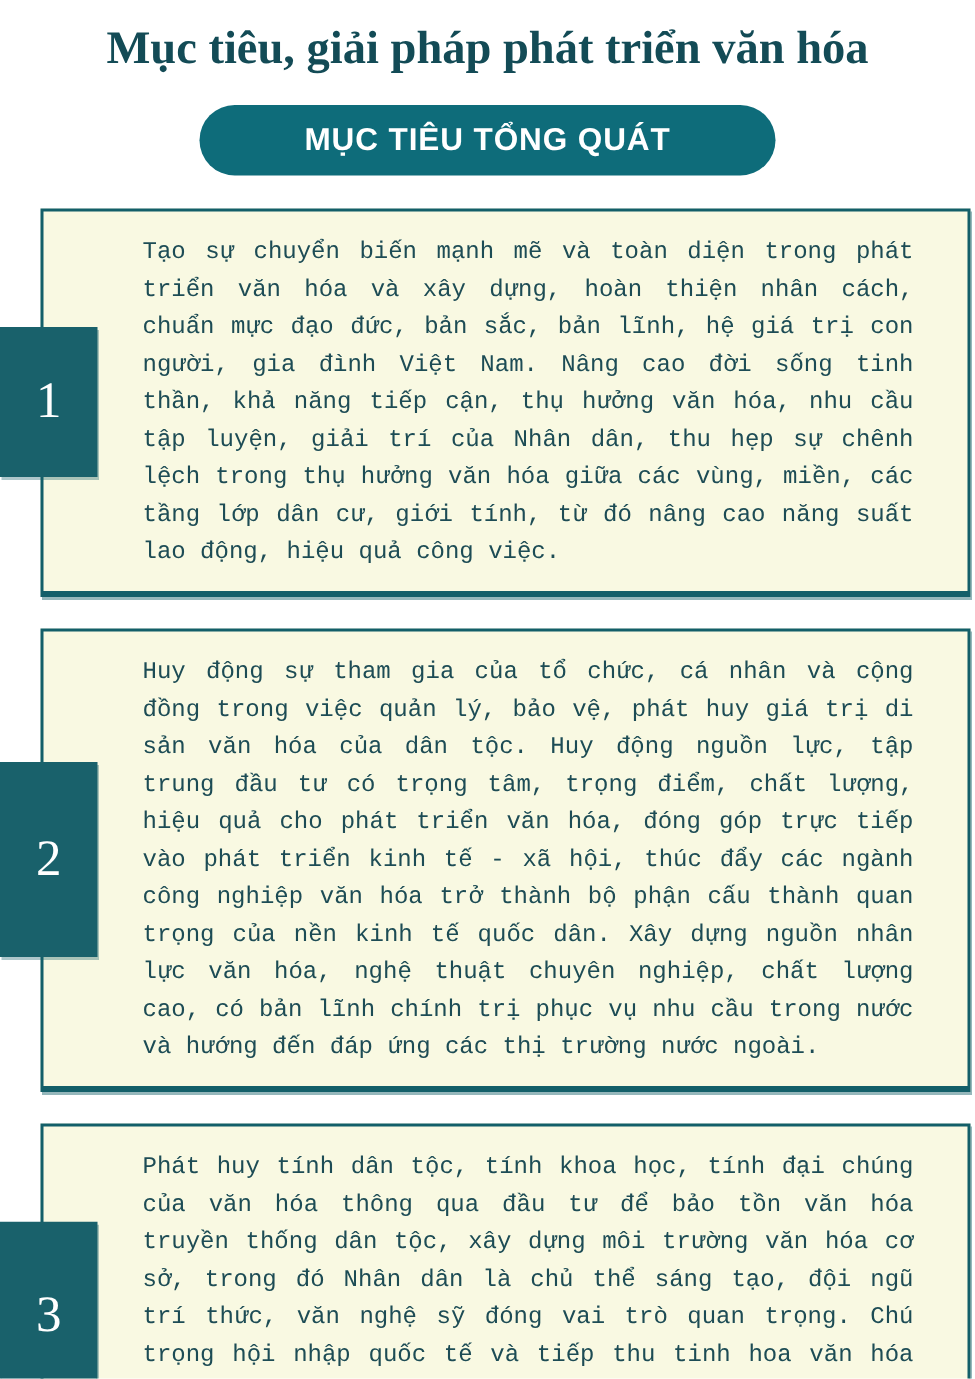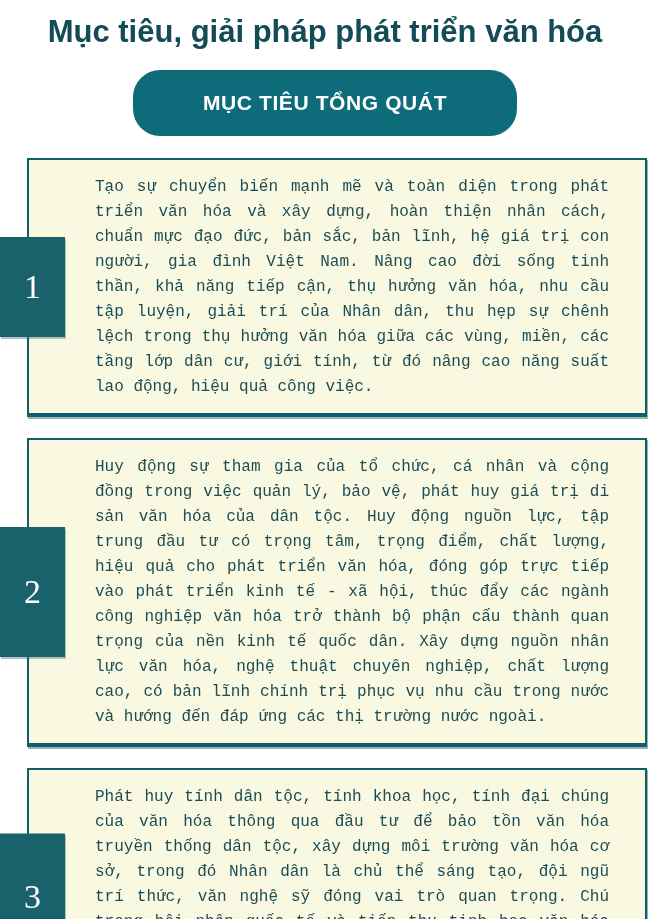--- a/index.html
+++ b/index.html
@@ -14,29 +14,29 @@
   html,body{background:#ffffff;}
   body{
     width:650px;height:919px;
     overflow:hidden;
     font-family:"Liberation Sans",sans-serif;
     position:relative;
   }
   .page-title{
     margin-top:13px;
     text-align:center;
-    font-family:Liberation Sans, sans-serif;
+    font-family:Liberation Serif, serif;
     font-weight:bold;
     font-size:31px;
     line-height:38px;
     color:var(--teal-dark);
   }
   .page-title span{display:block;}
   .pill{
-    width:384px;height:66px;
+    width:384px;height:47px;
     margin:19px auto 0 auto;
     background:var(--pill-bg);
     border-radius:27px;
     display:flex;align-items:center;justify-content:center;
   }
   .pill span{
     color:#ffffff;
     font-weight:bold;
     font-size:21px;
     letter-spacing:0.6px;

